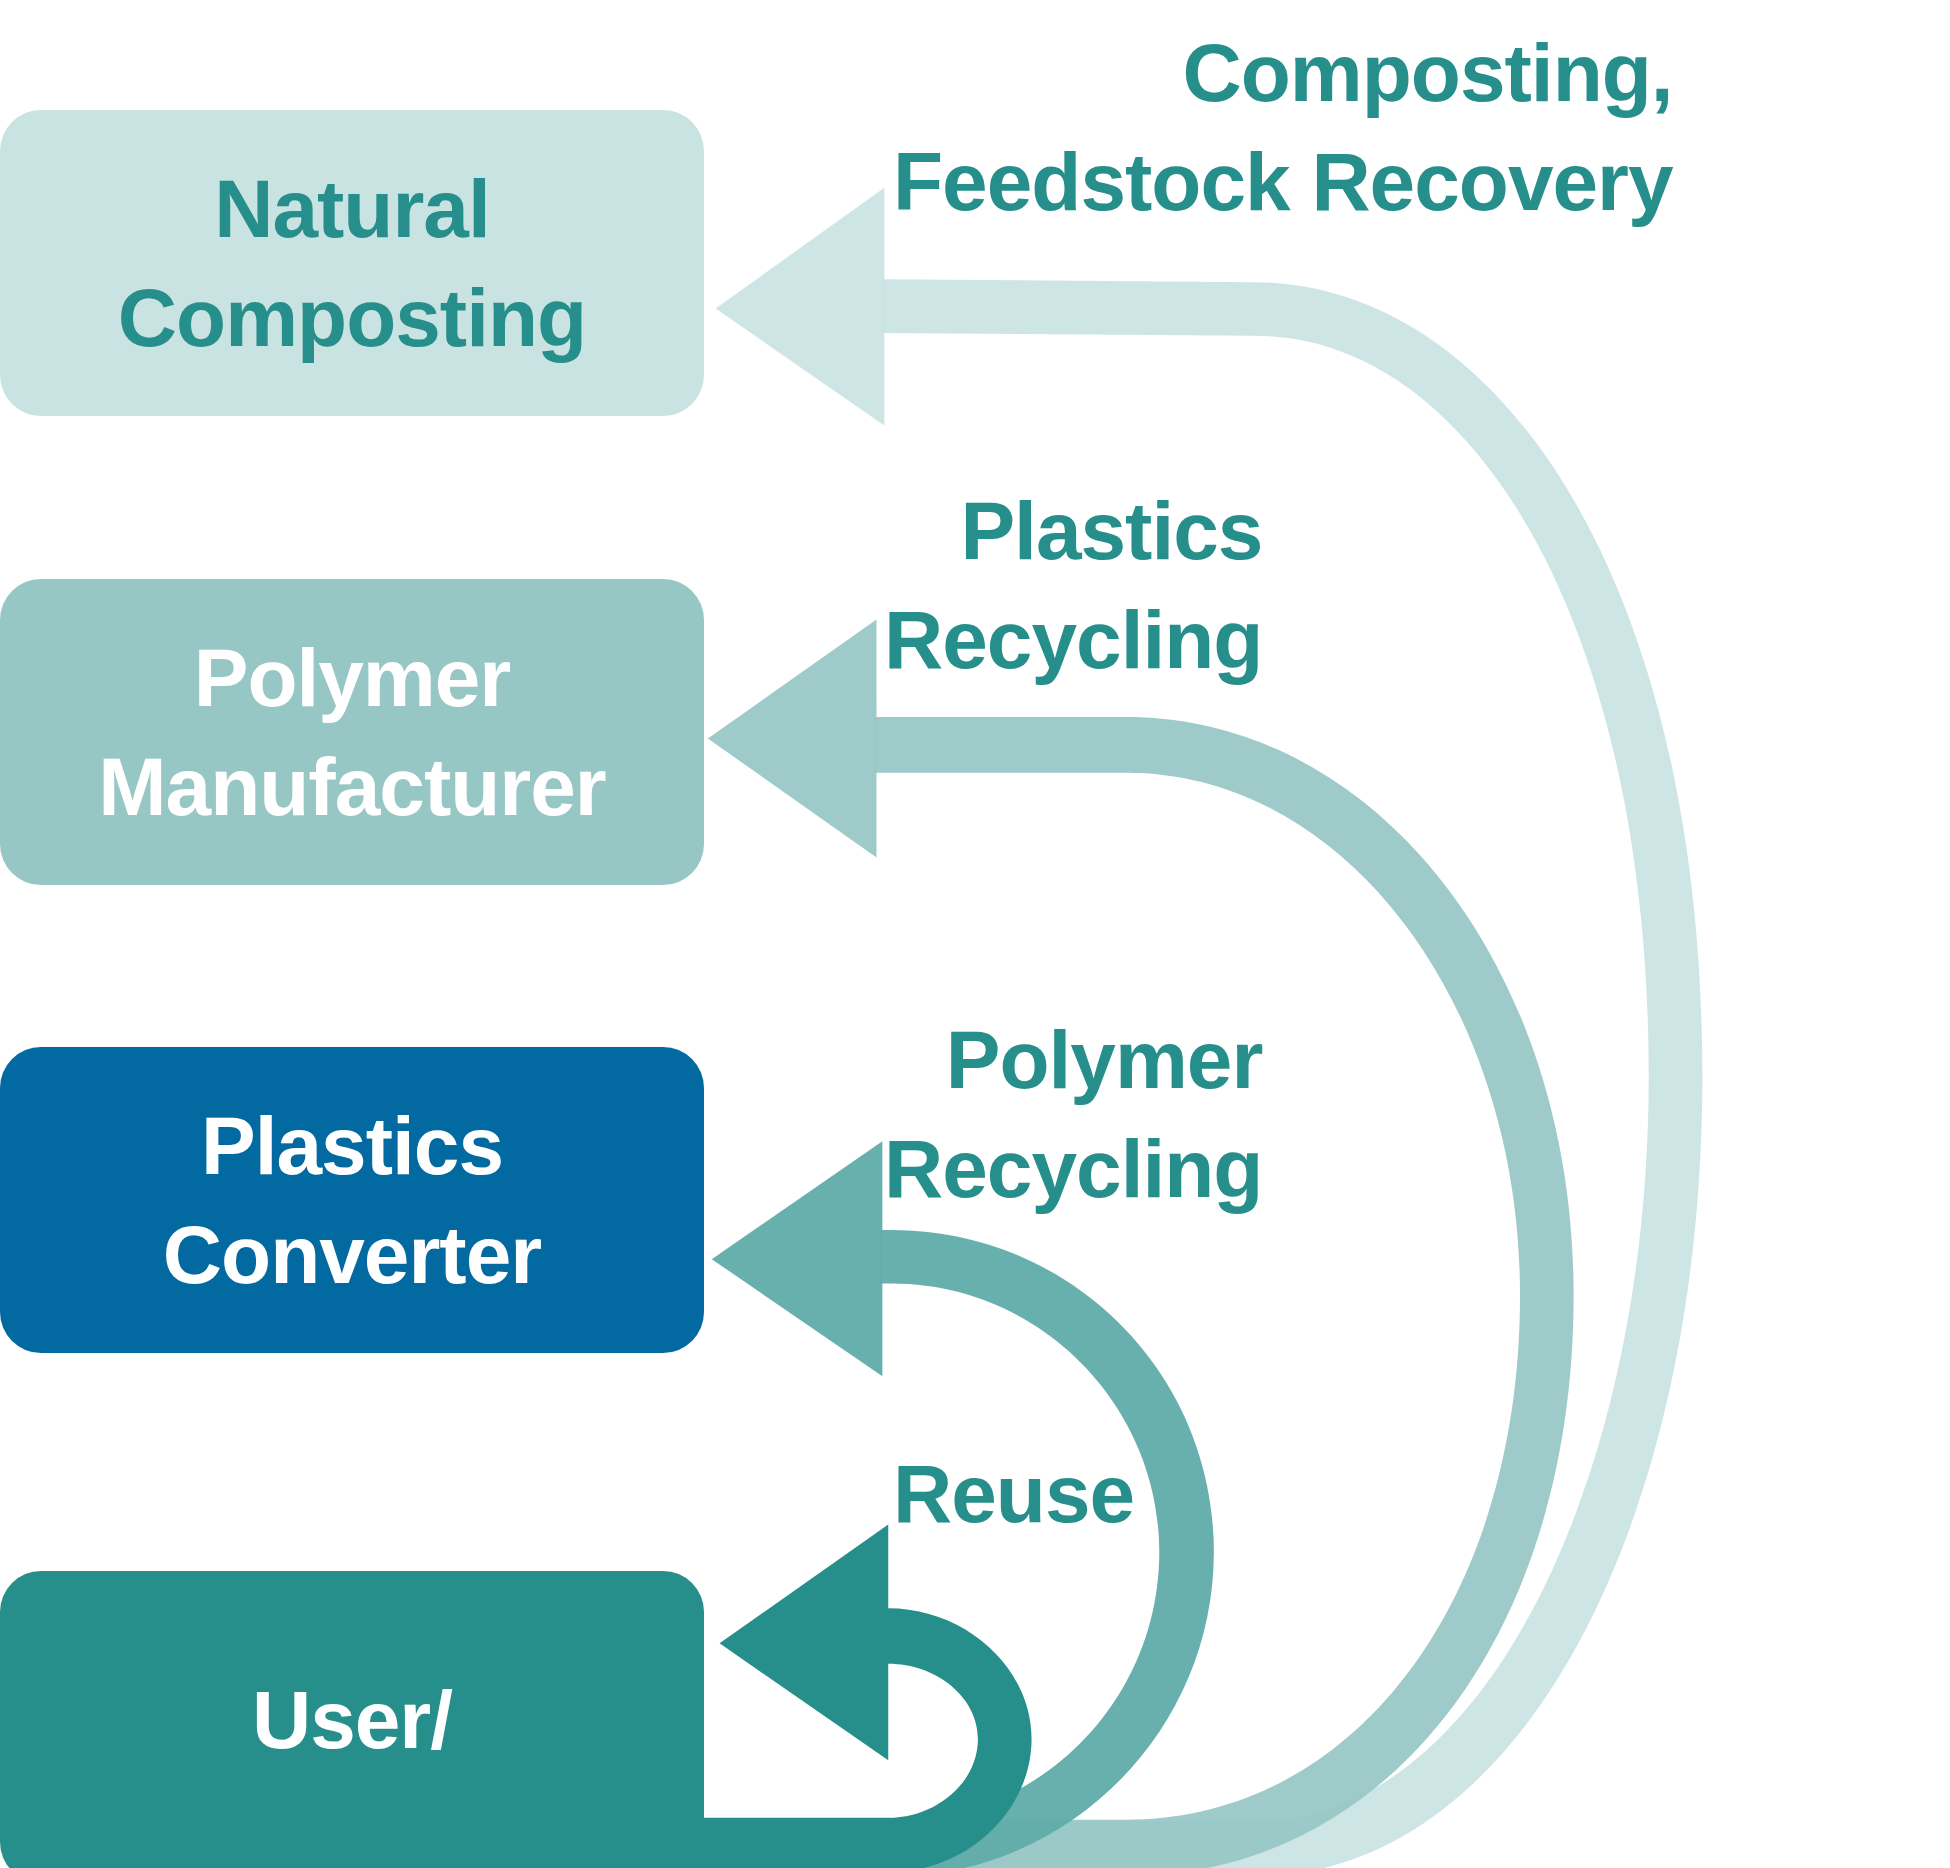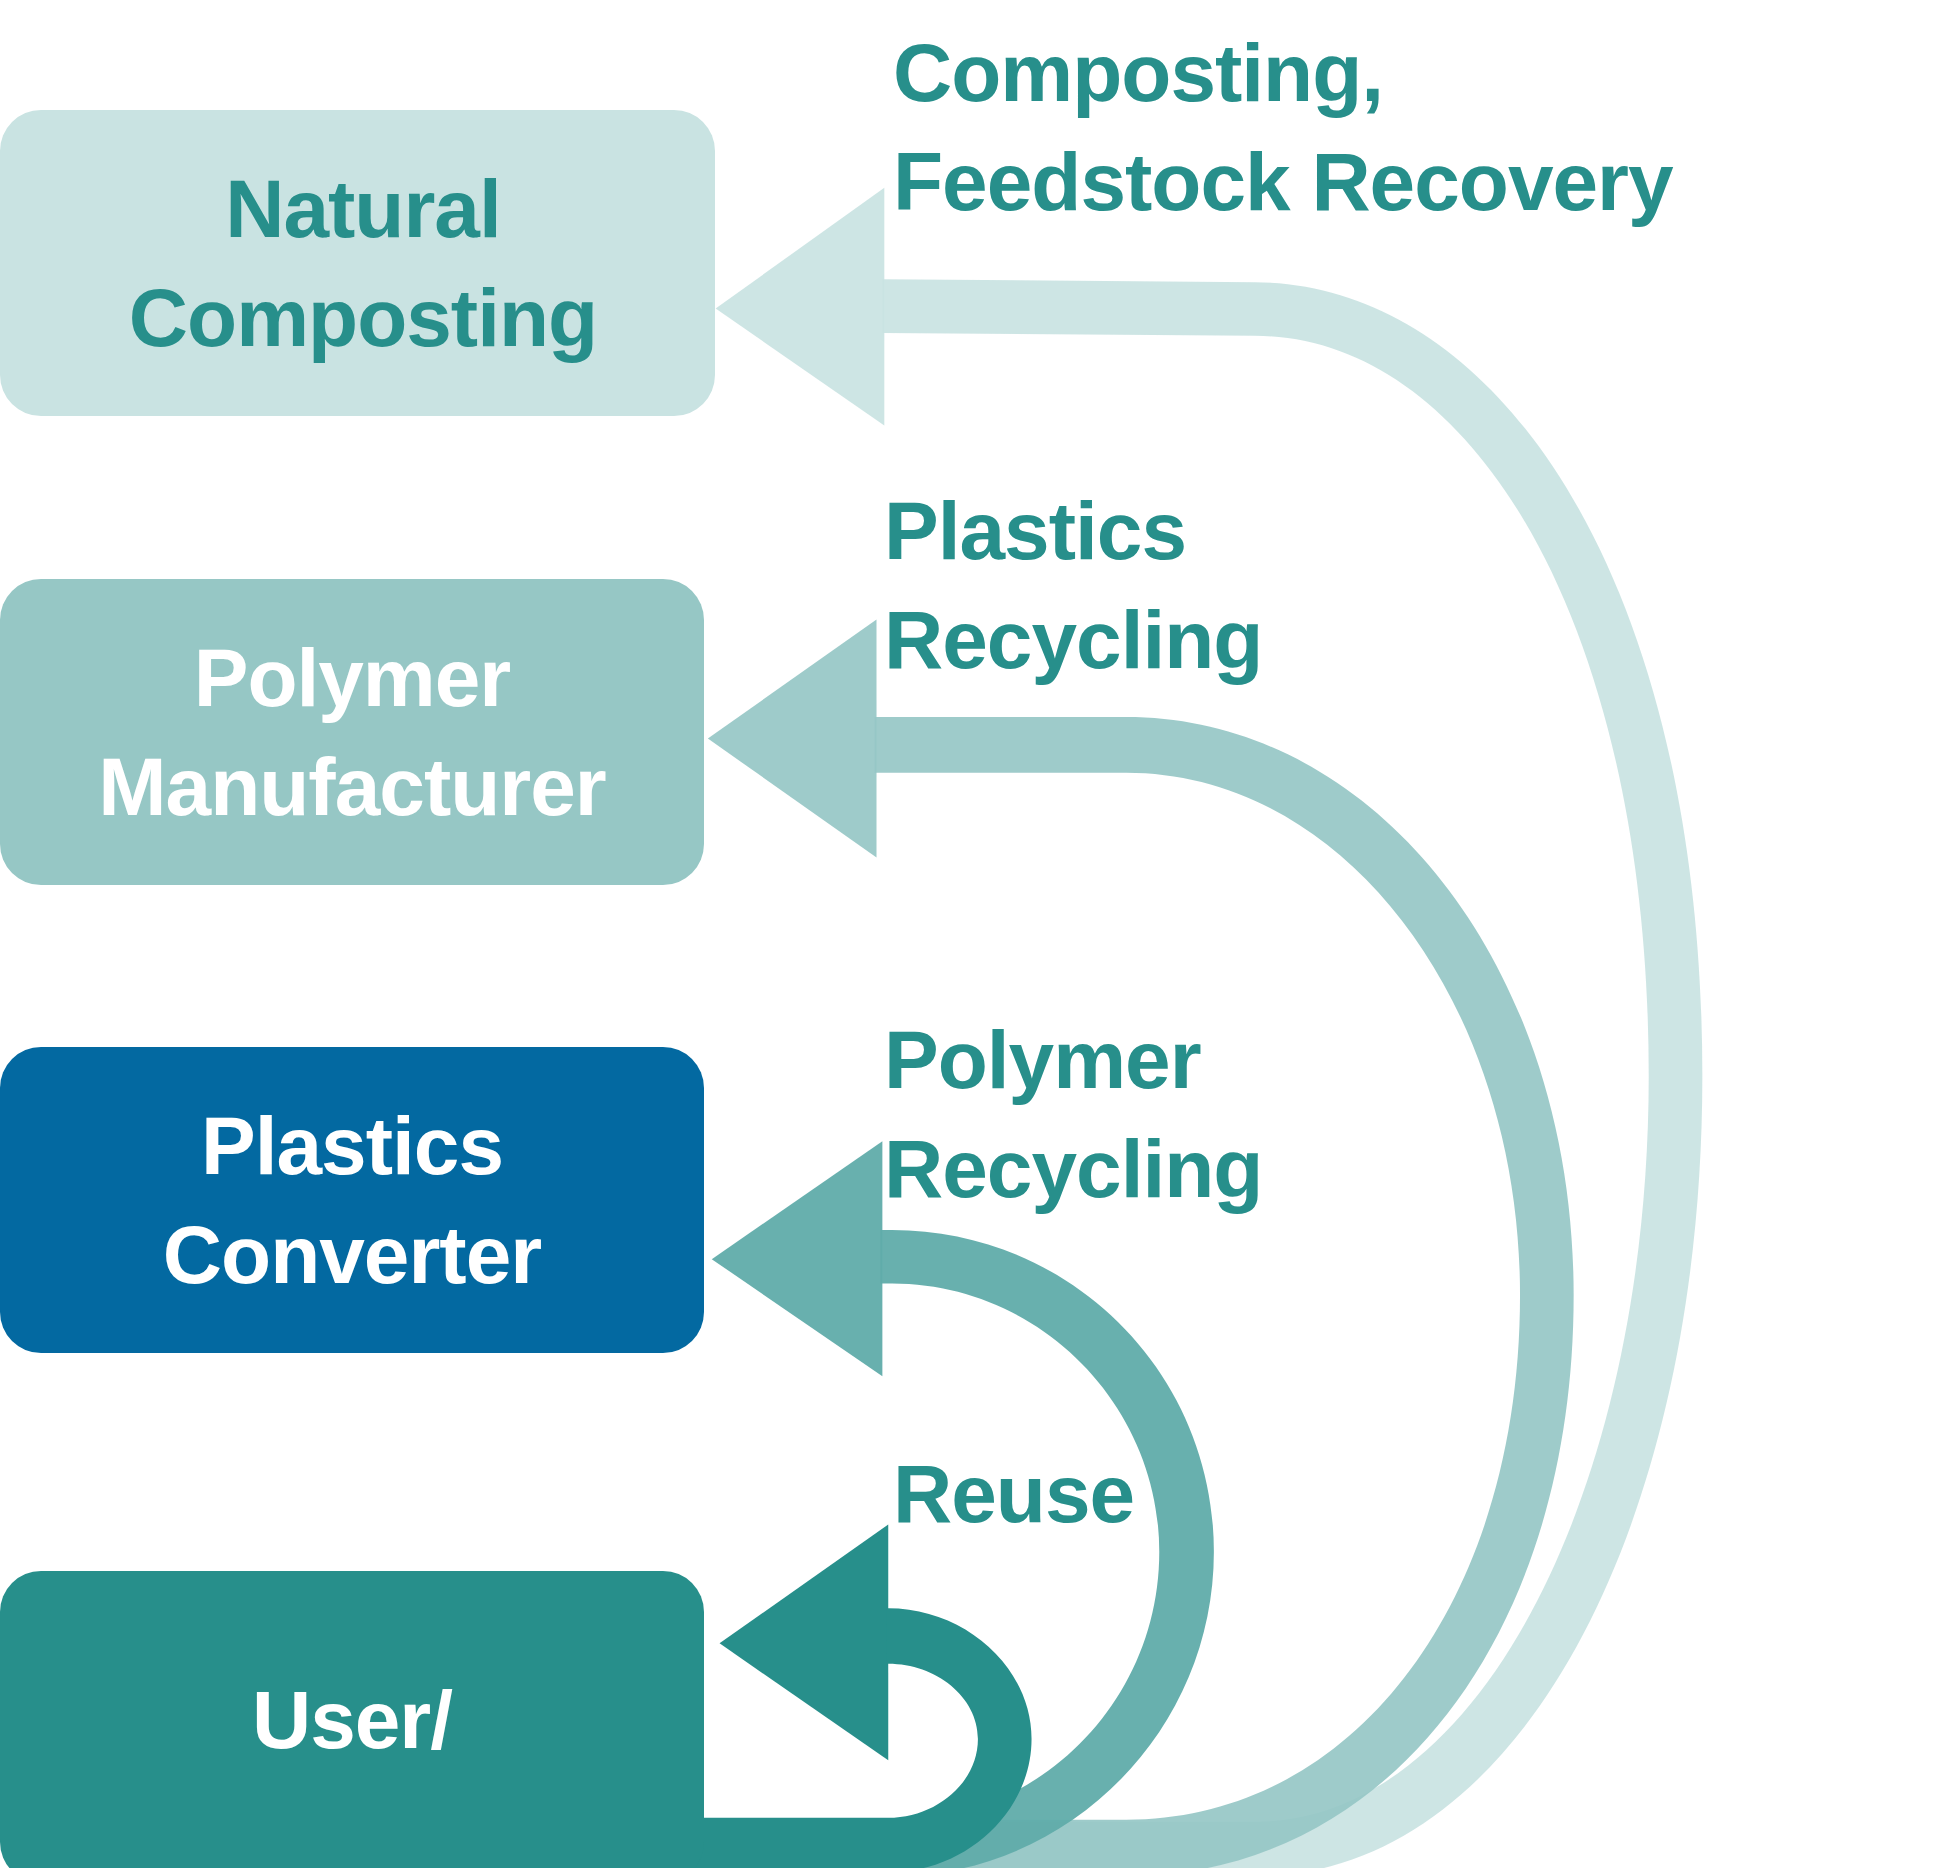--- a/index.html
+++ b/index.html
@@ -1,20 +1,20 @@
 <!DOCTYPE html>
 <html><head>
 <meta charset="utf-8">
 <style>
   html, body { margin: 0; padding: 0; background: #ffffff; }
   body { width: 1950px; height: 1869px; position: relative; overflow: hidden; font-family: "Liberation Sans", "DejaVu Sans", sans-serif; }
   svg.flows { position: absolute; left: 0; top: 0; }
   .box { position: absolute; left: 0; width: 704px; height: 306px; border-radius: 41px; display: flex; align-items: center; justify-content: center; text-align: center; font-weight: bold; font-size: 82px; line-height: 109px; letter-spacing: -1px; }
   .box span { display: block; }
-  .label { position: absolute; color: #278F8B; font-weight: bold; font-size: 82px; line-height: 109px; white-space: nowrap; letter-spacing: -1px; }
+  .label { position: absolute; color: #278F8B; font-weight: bold; font-size: 82px; line-height: 109px; white-space: nowrap; letter-spacing: -1px; text-align: right; }
 </style>
 </head>
 <body>
 
 <svg class="flows" width="1950" height="1869" viewBox="0 0 2000 1916" xmlns="http://www.w3.org/2000/svg">
 
   <g fill="#C9E3E2" fill-opacity="0.92">
     <polygon points="734,316 907,192 907,436"></polygon>
     <path d="M905,286 L1287,289
          C1540,290 1746,600 1746,1103
@@ -52,21 +52,21 @@
     <path d="M909,1649 L911,1649
          C990,1649 1058,1710 1058,1783
          C1058,1858 990,1920 911,1920
          L700,1918 L700,1864 L911,1864
          C960,1864 1003,1828 1003,1783
          C1003,1740 960,1706 911,1706
          L909,1706 Z"></path>
   </g>
 </svg>
 
-<div class="box" style="top:110px; background:#C9E3E2; color:#278F8B;padding-left:11px;">
+<div class="box" style="top:110px; background:#C9E3E2; color:#278F8B;">
   <div>
     <span>Natural</span>
     <span>Composting</span>
   </div>
 </div>
 
 <div class="box" style="top:579px; background:#96C7C5; color:#FFFFFF;">
   <div>
     <span>Polymer</span>
     <span>Manufacturer</span>

